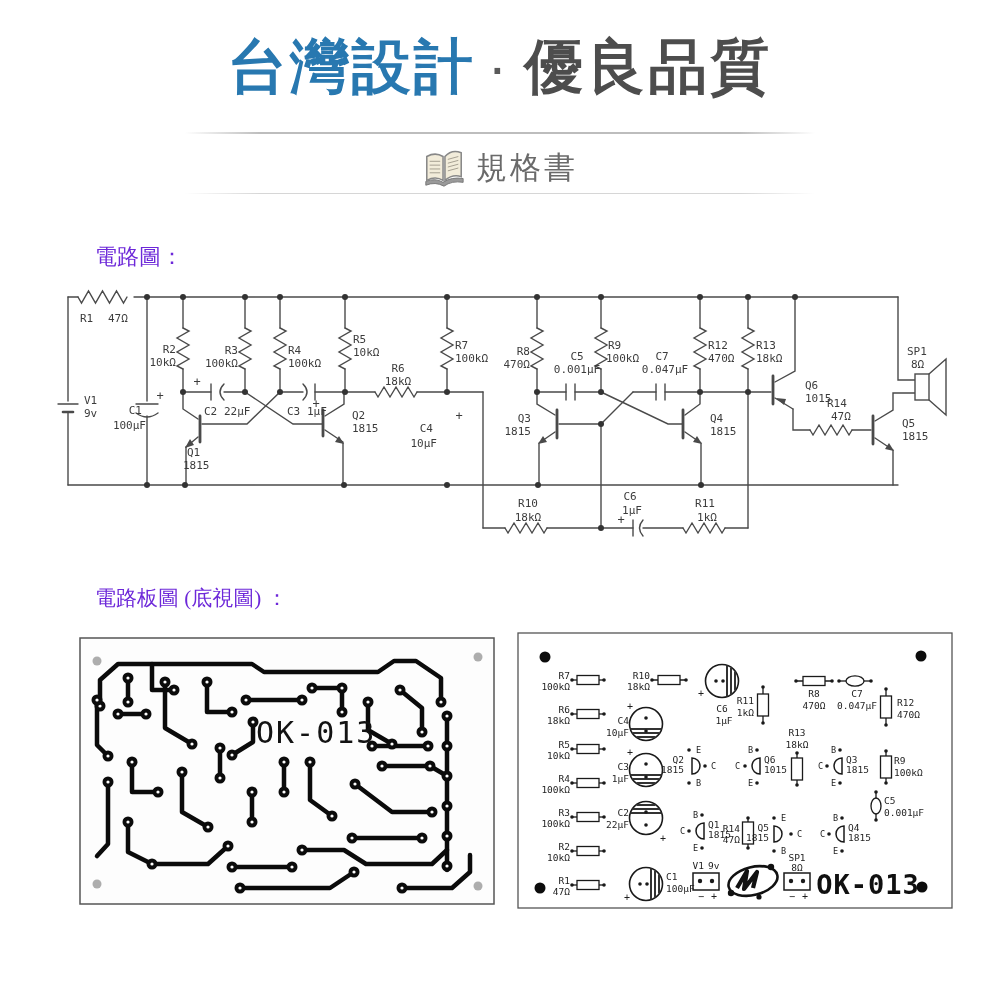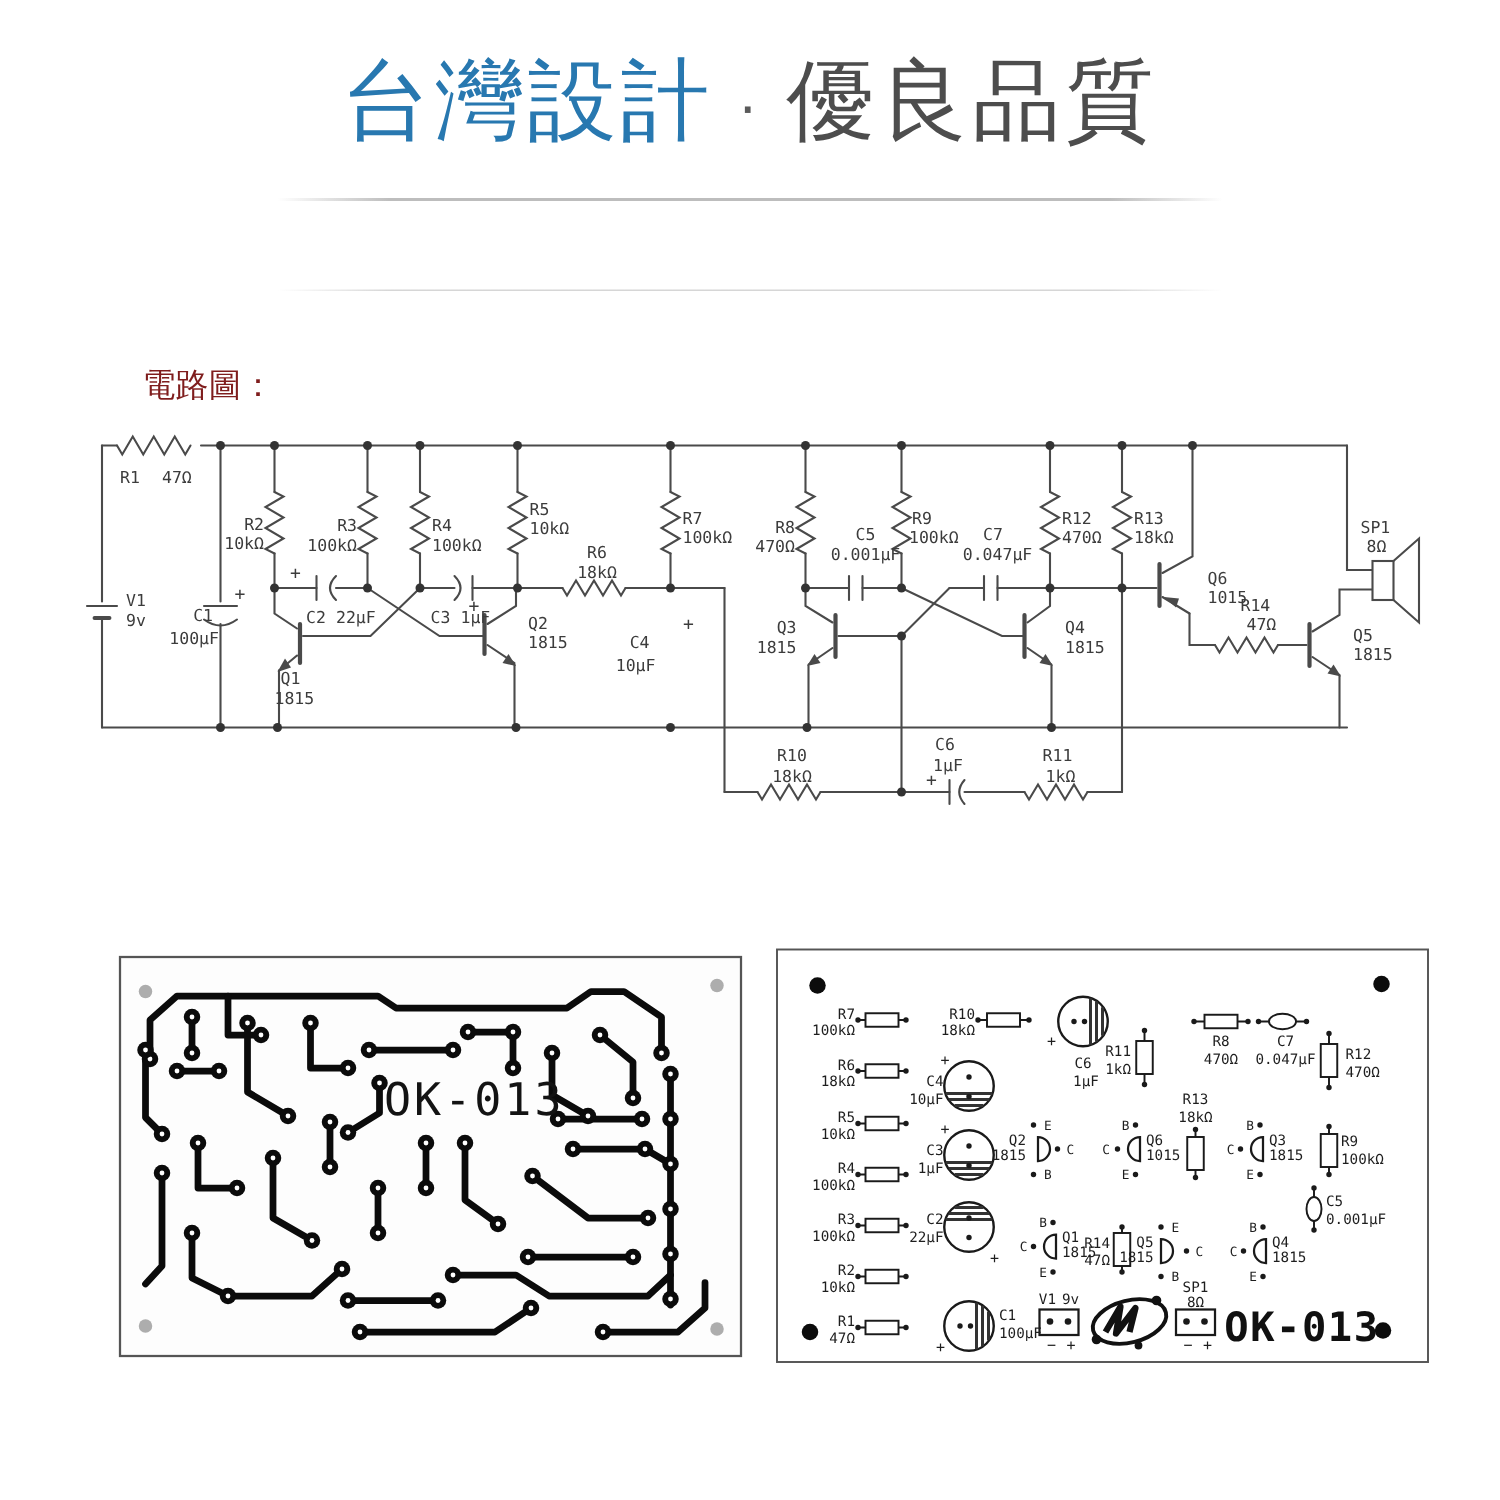--- a/index.html
+++ b/index.html
@@ -1,29 +1,29 @@
 <!DOCTYPE html>
 <html><head>
 <meta charset="utf-8">
 <style>
   html,body{margin:0;padding:0;background:#fff;}
   .page{position:relative;width:1000px;height:1000px;background:#fff;overflow:hidden;
         font-family:"Liberation Sans",sans-serif;}
   .title{position:absolute;top:28px;left:0;width:1000px;text-align:center;
-         font-size:59px;font-weight:400;letter-spacing:3px;white-space:nowrap;}
+         font-size:59px;font-weight:700;letter-spacing:3px;white-space:nowrap;}
   .title .accent{color:#2878b0;}
   .title .rest{color:#4d4d4d;}
   .title .sep{color:#5a5a5a;margin:0 16px;font-size:40px;vertical-align:middle;}
   .divider{position:absolute;left:185px;width:630px;height:2px;
            background:linear-gradient(to right,rgba(190,190,190,0),#bdbdbd 12%,#bdbdbd 88%,rgba(190,190,190,0));}
   .divider.lower{height:1px;background:linear-gradient(to right,rgba(210,210,210,0),#d6d6d6 12%,#d6d6d6 88%,rgba(210,210,210,0));}
   .specrow{position:absolute;top:144px;left:0;width:1000px;height:48px;
            display:flex;align-items:center;justify-content:center;gap:10px;}
   .speclabel{font-size:31px;color:#6a6a6a;letter-spacing:3px;}
-  .seclabel{position:absolute;font-family:Liberation Serif, serif;color:#7f1d1d;white-space:nowrap;}
+  .seclabel{position:absolute;font-family:Liberation Serif, serif;color:#6d28d9;white-space:nowrap;}
   .sec-circuit{top:242px;left:95px;font-size:22px;}
   .sec-bottom{top:584px;font-size:21px;}
   svg{position:absolute;}
   .sl{font-family:"DejaVu Sans Mono",monospace;font-size:11px;fill:#3c3c3c;}
   .sp{font-family:"DejaVu Sans Mono",monospace;font-size:12px;fill:#3c3c3c;}
   .ll{font-family:"DejaVu Sans Mono",monospace;font-size:9.5px;fill:#1e1e1e;}
   .lp{font-family:"DejaVu Sans Mono",monospace;font-size:8.5px;fill:#1e1e1e;}
   .lps{font-family:"DejaVu Sans Mono",monospace;font-size:10px;fill:#1e1e1e;}
   .okbig{font-family:"DejaVu Sans Mono",monospace;font-size:27px;font-weight:700;fill:#101010;letter-spacing:1px;}
   .okpcb{font-family:"DejaVu Sans Mono",monospace;font-size:30px;fill:#131313;letter-spacing:2px;}
@@ -33,22 +33,35 @@
 
 <div class="page">
 
   <div class="title">
     <span class="accent">台灣設計</span><span class="sep">·</span><span class="rest">優良品質</span>
   </div>
 
   <div class="divider" style="top:132px"></div>
   <div class="divider lower" style="top:193px"></div>
 
+  <div class="specrow">
+    <svg width="44" height="40" viewBox="0 0 46 40" style="position:static">
+      <path d="M4,34 Q14,30 22,35 Q31,29 43,31 L43,35 Q31,33 23,39 Q14,34 4,38 Z" fill="#9a9a9a" stroke="#777" stroke-width="1"></path>
+      <path d="M5,8 Q14,3 22,8 L22,33 Q14,28 5,33 Z" fill="#f2ecda" stroke="#888" stroke-width="1.6"></path>
+      <path d="M24,8 Q31,0 41,4 L41,29 Q32,26 24,33 Z" fill="#f2ecda" stroke="#888" stroke-width="1.6"></path>
+      <g stroke="#9a9486" stroke-width="0.9" fill="none">
+        <path d="M8,13H19 M8,17H19 M8,21H19 M8,25H19"></path>
+        <path d="M27,11L38,8 M27,15L38,12 M27,19L38,16 M27,23L38,20"></path>
+      </g>
+    </svg>
+    <span class="speclabel">規格書</span>
+  </div>
 
   <div class="seclabel sec-circuit">電路圖：</div>
+  <div class="seclabel sec-bottom" style="left:95px">電路板圖 (底視圖) ：</div>
 
   <svg id="schx" style="left:50px;top:283px" width="910" height="290" viewBox="50 283 910 290">
     <g id="schx-wires" stroke="#4a4a4a" stroke-width="1.4" fill="none" stroke-linecap="round">
         <path d="M68,297H78"></path>
         <path d="M78,297l3.5,6 7,-12 7,12 7,-12 7,12 7,-12 7,12 3.5,-6"></path>
         <path d="M134,297H898"></path>
         <path d="M68,297V401"></path>
         <path d="M58,404H78"></path>
         <path d="M68,412V485"></path>
         <path d="M68,485H898"></path>

